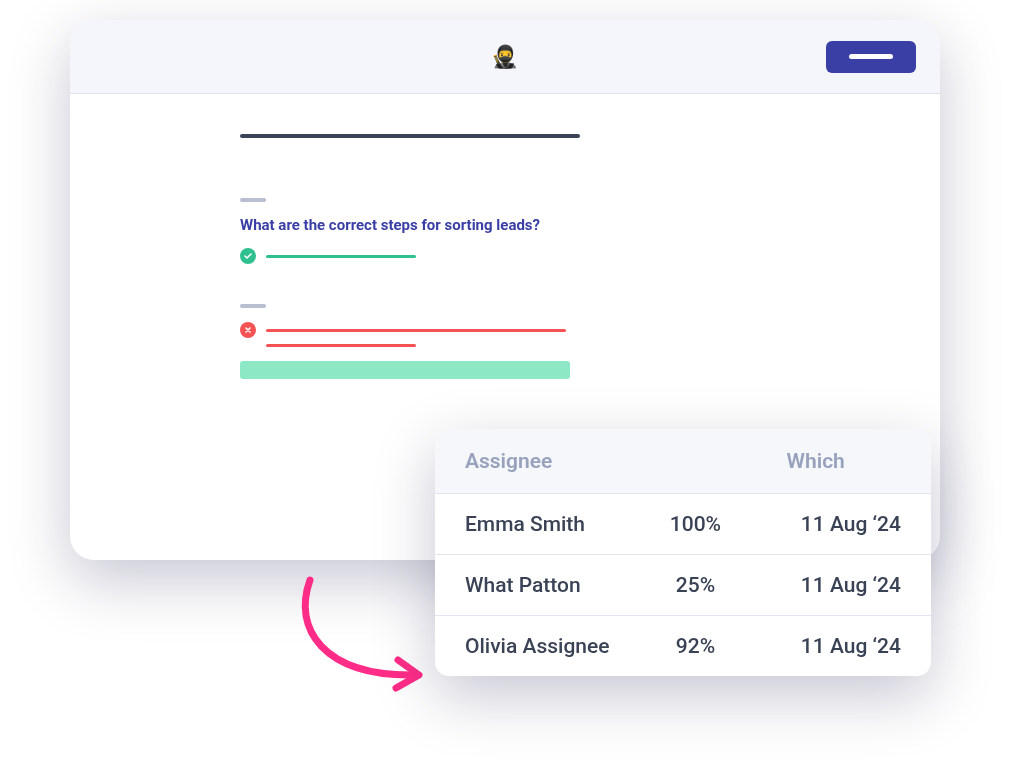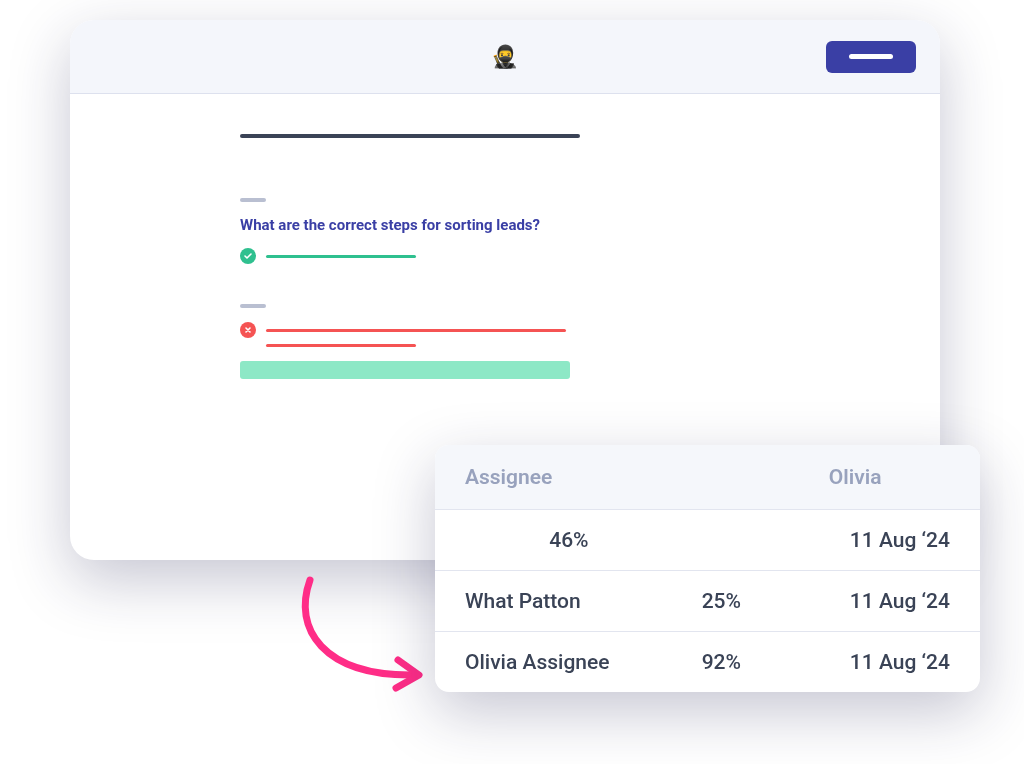--- a/index.html
+++ b/index.html
@@ -87,23 +87,23 @@
     .answer-highlight {
       margin-top: 14px;
       width: 330px;
       height: 18px;
       background: #8de8c6;
       border-radius: 3px;
     }
     
     .results-card {
       position: absolute;
-      top: 445px;
+      top: 429px;
       left: 435px;
-      width: 545px;
+      width: 496px;
       background: #fff;
       border-radius: 14px;
       box-shadow: 0 20px 60px rgba(30, 30, 80, 0.25);
       overflow: hidden;
     }
     .results-header {
       display: flex;
       padding: 20px 30px;
       background: #f5f7fb;
     }
@@ -177,25 +177,26 @@
 </div>
 
 <svg class="arrow" viewBox="0 0 160 130">
   <path d="M30 10 C 12 60, 45 105, 130 105" stroke="#ff2d87" stroke-width="7" fill="none" stroke-linecap="round"></path>
   <path d="M118 90 L139 105 L116 118" stroke="#ff2d87" stroke-width="7" fill="none" stroke-linecap="round" stroke-linejoin="round"></path>
 </svg>
 
 <div class="results-card">
   <div class="results-header">
     <div class="col col-assignee">Assignee</div>
-    <div class="col col-score">Olivia</div>
+    <div class="col col-score">Which</div>
   </div>
   <div id="results-rows">
       <div class="results-row">
-        <div class="col col-score score-green">46%</div>
+        <div class="col col-assignee">Emma Smith</div>
+        <div class="col col-score score-green">100%</div>
         <div class="col col-due">11 Aug ‘24</div>
       </div>
       <div class="results-row">
         <div class="col col-assignee">What Patton</div>
         <div class="col col-score score-red">25%</div>
         <div class="col col-due">11 Aug ‘24</div>
       </div>
       <div class="results-row">
         <div class="col col-assignee">Olivia Assignee</div>
         <div class="col col-score score-green">92%</div>

